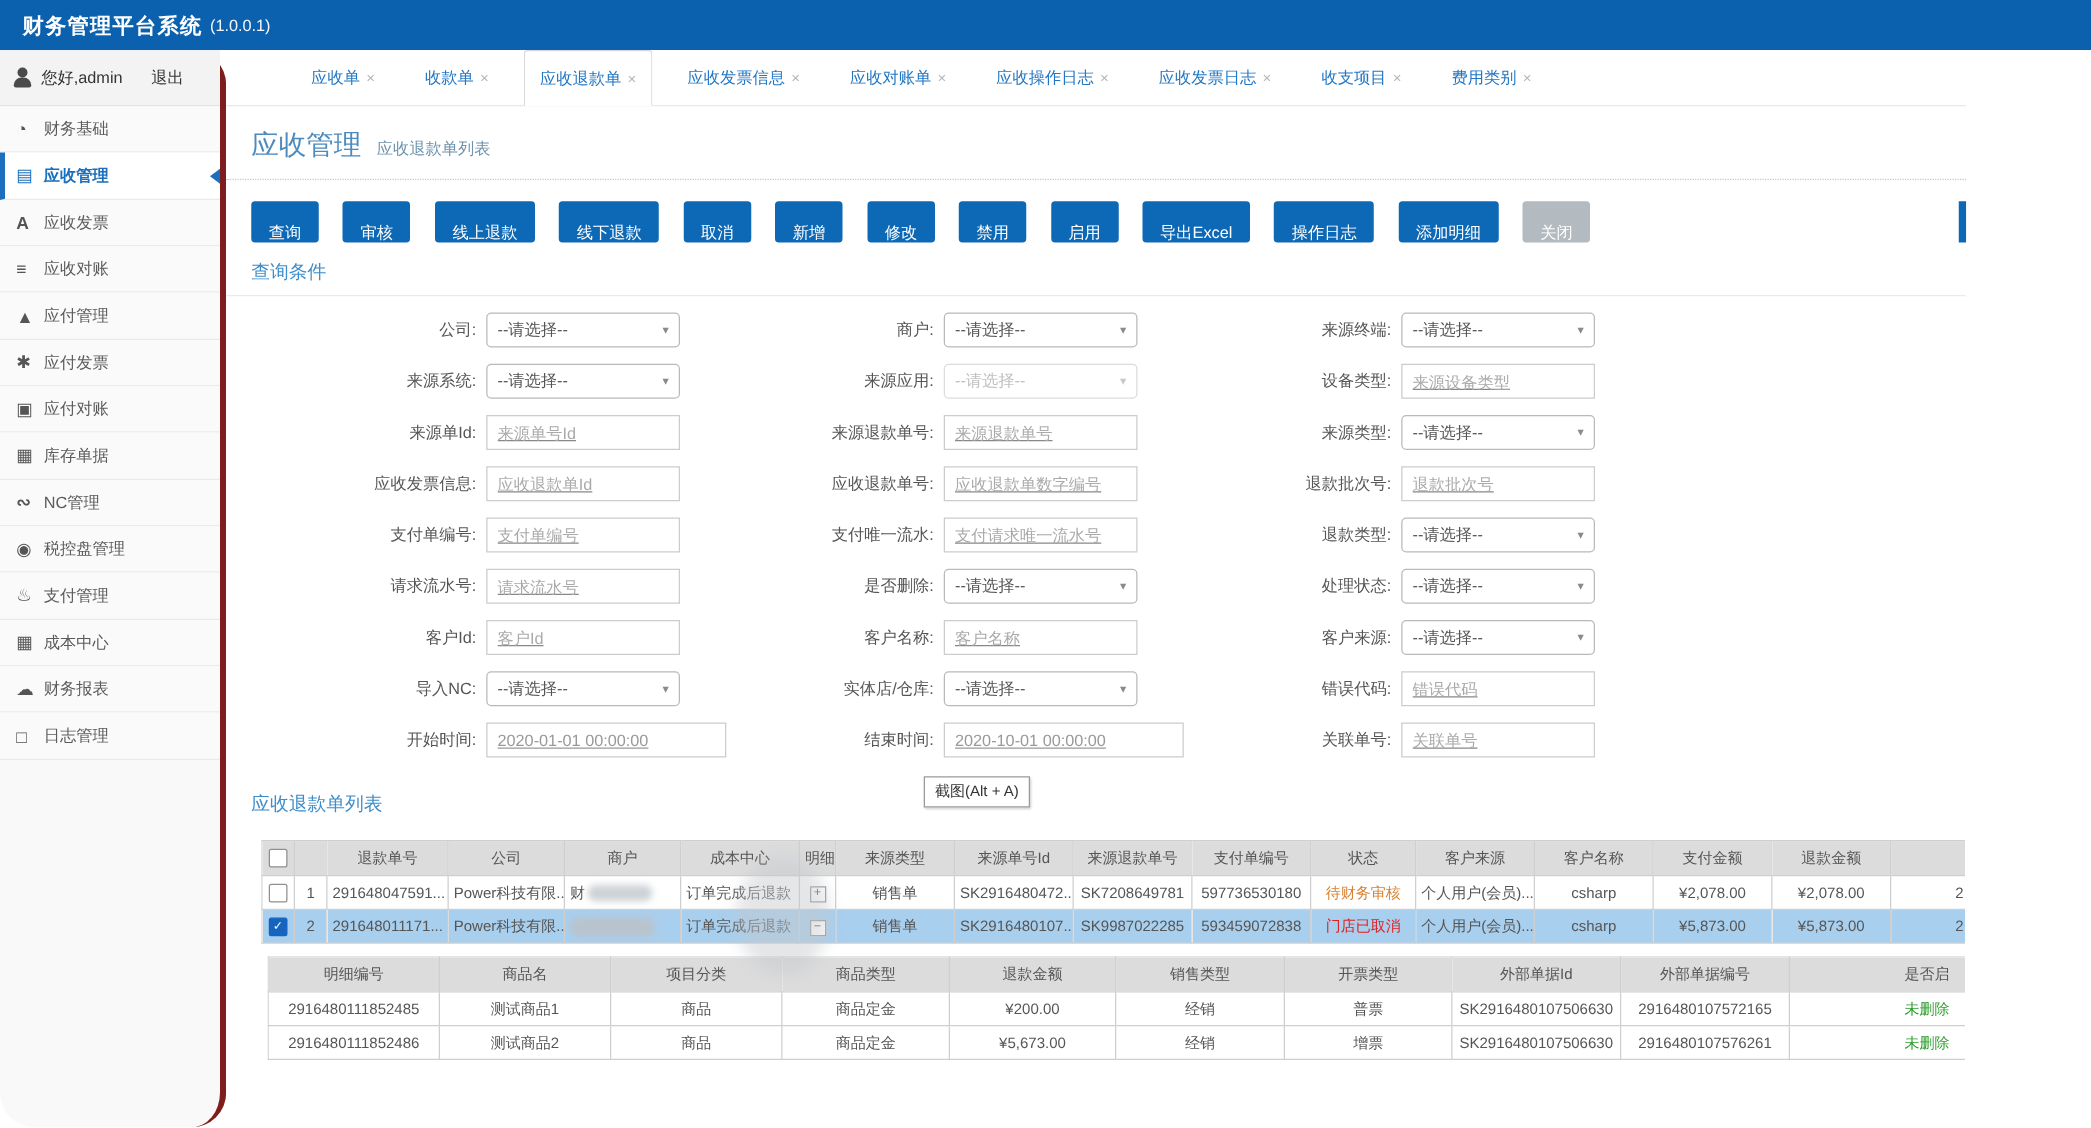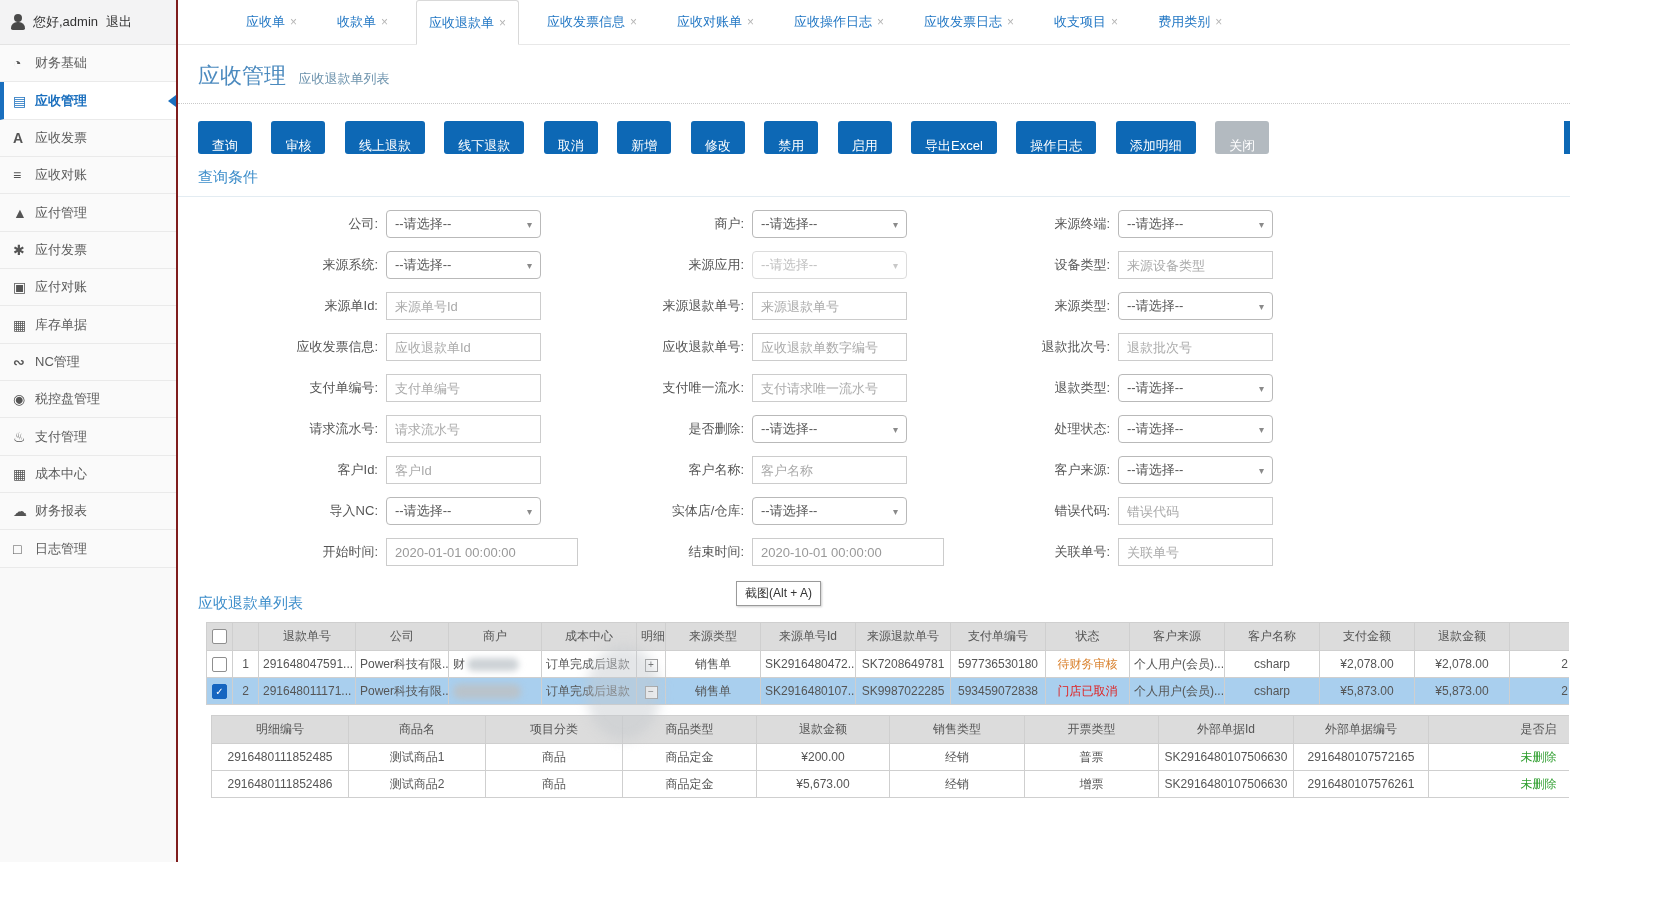--- a/index.html
+++ b/index.html
@@ -4,27 +4,27 @@
 <style>
   html,body{margin:0;padding:0;width:1673px;height:902px;overflow:hidden;background:#fff;
     font-family:"Liberation Sans","DejaVu Sans",sans-serif;}
   .screen{width:1673px;height:902px;position:relative;overflow:hidden;}
   
   .titlebar{height:40px;background:#0b61ae;color:#fff;display:flex;align-items:center;padding-left:18px;}
   .tb-title{font-size:17px;font-weight:bold;letter-spacing:1px;}
   .tb-ver{font-size:13px;margin-left:6px;opacity:.95;}
   
   .main{display:flex;height:862px;}
-  .sidebar{width:176px;background:#f9f9f9;border-right:2px solid #7f1d1d;flex:none;}
+  .sidebar{width:176px;background:#f9f9f9;border-right:5px solid #7f1d1d;flex:none;border-radius:28px;}
   .userbox{height:44px;display:flex;align-items:center;padding:0 10px;background:#f3f3f4;border-bottom:1px solid #e3e3e3;font-size:13px;color:#333;}
   .person{width:16px;height:16px;position:relative;margin-right:7px;flex:none;}
   .person::before{content:"";position:absolute;left:4px;top:0;width:8px;height:8px;border-radius:50%;background:#4a4a4a;}
   .person::after{content:"";position:absolute;left:1px;top:8px;width:14px;height:8px;border-radius:7px 7px 2px 2px;background:#4a4a4a;}
   .hello{margin-right:8px;}
-  .logout{color:#333;cursor:pointer;}
+  .logout{color:#333;cursor:pointer;margin-left:15px;}
   .sitem{height:36.35px;display:flex;align-items:center;padding-left:13px;border-bottom:1px solid #eaeaea;color:#5b5b5b;font-size:13px;background:#fafafa;position:relative;cursor:pointer;}
   .sicon{width:22px;font-size:14px;color:#555;flex:none;font-weight:bold;}
   .sitem.active{background:#fff;color:#1a6fbe;border-left:4px solid #1a6fbe;padding-left:9px;font-weight:bold;}
   .sitem.active .sicon{color:#1a6fbe;}
   .sitem.active::after{content:"";position:absolute;right:0;top:50%;margin-top:-6px;border-top:6px solid transparent;border-bottom:6px solid transparent;border-right:8px solid #1a6fbe;}
   .content{flex:1;position:relative;background:#fff;}
   .inner{width:1392px;position:relative;}
   
   .tabstrip{height:44px;display:flex;align-items:stretch;border-bottom:1px solid #e8e8e8;padding-left:48px;}
   .tab{display:flex;align-items:center;padding:0 12px;margin:0 8px;font-size:13px;color:#2277c4;cursor:pointer;white-space:nowrap;}
@@ -43,27 +43,27 @@
   .sect-title{font-size:15px;color:#3c8dca;padding:14px 0 9px 20px;}
   .sect-title.u{border-bottom:1px solid #e3ecf2;}
   
   .filter-grid{display:grid;grid-template-columns:366px 366px 366px;row-gap:13px;padding:13px 0 14px 20px;}
   .f{display:flex;align-items:center;height:28px;}
   .f label{width:180px;text-align:right;margin-right:8px;font-size:13px;color:#555;flex:none;white-space:nowrap;}
   .sel{width:155px;height:28px;border:1px solid #b9b9b9;border-radius:4px;background:#fff;display:flex;align-items:center;justify-content:space-between;padding:0 8px;font-size:13px;color:#555;box-sizing:border-box;cursor:pointer;flex:none;}
   .sel .caret{color:#8a8a8a;font-size:10px;}
   .sel.dis{color:#c0c0c0;border-color:#dcdcdc;cursor:default;}
   .sel.dis .caret{color:#c8c8c8;}
-  .inp{width:155px;height:28px;border:1px solid #ccc;background:#fff;padding:0 8px;font-size:13px;color:#888;box-sizing:border-box;font-family:inherit;flex:none;}
+  .inp{width:155px;height:28px;border:1px solid #ccc;background:#fff;padding:0 8px;font-size:13px;color:#888;box-sizing:border-box;font-family:inherit;flex:none;text-decoration:underline;}
   .inp::placeholder{color:#aaa;}
   .inp.date{width:192px;color:#999;}
   
   .table-wrap{margin-left:28px;width:1363px;overflow:hidden;}
   table{border-collapse:collapse;table-layout:fixed;font-size:12px;color:#555;}
-  .mtable{width:1413px;}
+  .mtable{width:1413px;margin-top:10px;}
   .dtable{width:1437px;}
   th,td{border:1px solid #cfcfcf;height:26px;padding:0 4px;text-align:center;white-space:nowrap;overflow:hidden;}
   th{background:#dcdcdc;font-weight:normal;color:#555;height:27px;}
   td.l{text-align:left;}
   tr.selrow td{background:#a9cfee;}
   .cb{width:13px;height:13px;border:1px solid #8f8f8f;background:#fff;margin:0 auto;border-radius:2px;}
   .cb.checked{background:#1565c0;border-color:#1565c0;color:#fff;font-size:10px;line-height:13px;text-align:center;}
   .exp{display:inline-block;width:11px;height:11px;border:1px solid #999;background:#fff;font-size:10px;line-height:9px;text-align:center;color:#555;cursor:pointer;}
   .st-pending{color:#d9822f;}
   .st-cancel{color:#e02020;}
@@ -73,20 +73,24 @@
   .b2{width:68px;height:15px;background:#b9c3cb;}
   .detail-wrap{margin:10px 0 0 5px;width:1358px;overflow:hidden;}
   .blur-circle{position:absolute;left:408px;top:600px;width:75px;height:95px;border-radius:50%;background:rgba(195,200,205,.45);filter:blur(6px);pointer-events:none;}
   .tooltip{position:absolute;left:558px;top:536px;background:#fff;border:1px solid #9a9a9a;box-shadow:1px 1px 2px rgba(0,0,0,.2);padding:3px 8px;font-size:12px;color:#333;white-space:nowrap;}
 </style>
 </head>
 <body>
 
 <div class="screen">
 
+  <div class="titlebar">
+    <span class="tb-title">财务管理平台系统</span>
+    <span class="tb-ver">(1.0.0.1)</span>
+  </div>
 
   <div class="main">
     <aside class="sidebar">
       <div class="userbox">
         <span class="person"></span>
         <span class="hello">您好,admin</span>
         <a class="logout">退出</a>
       </div>
       <div class="sitem">
           <span class="sicon">◔</span>

